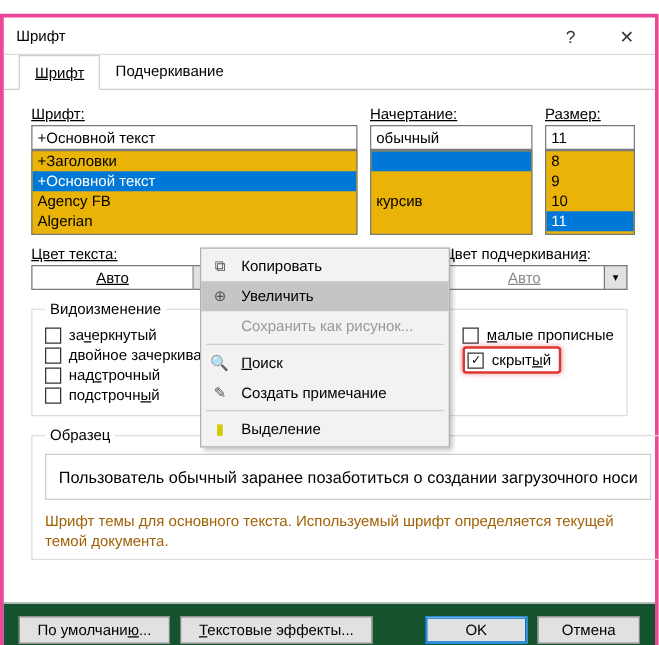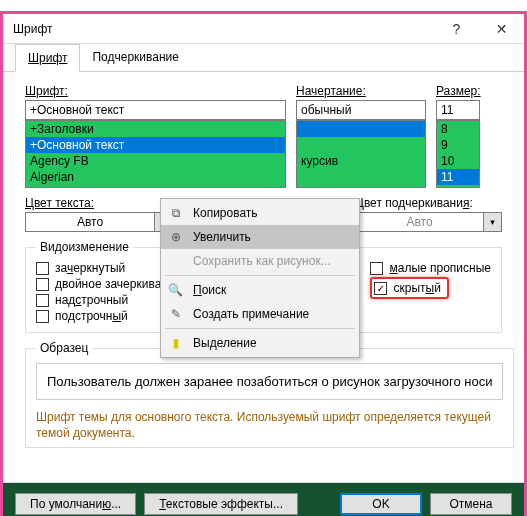--- a/index.html
+++ b/index.html
@@ -9,25 +9,25 @@
   .titlebar-title { padding-left: 10px; flex: 1; }
   .titlebar-btn { width: 45px; height: 100%; display: flex; align-items: center; justify-content: center; font-size: 14px; color:#333; }
   .tabs { display: flex; border-bottom: 1px solid #ccc; height: 28px; padding-left: 12px; }
   .tab { padding: 6px 12px 4px 12px; cursor: default; }
   .tab.active { border: 1px solid #ccc; border-bottom: 1px solid #fff; background:#fff; margin-bottom:-1px; text-decoration: underline; }
   .content { padding: 10px 22px 0 22px; position: relative; }
   .row { display: flex; gap: 10px; }
   .label { padding: 2px 0; display:inline-block; }
   .u { text-decoration: underline; }
   .combo { width: 100%; border: 1px solid #7a7a7a; padding: 2px 4px; height: 20px; background:#fff; white-space:nowrap; overflow:hidden; }
-  .listbox { border: 1px solid #7a7a7a; height: 68px; overflow: hidden; background:#22c55e; }
+  .listbox { border: 1px solid #7a7a7a; height: 68px; overflow: hidden; background:#eab308; }
   .listitem { padding: 1px 4px; white-space: nowrap; overflow:hidden; }
   .listitem.sel { background: #0078d7; color: #fff; }
   .dropdown { display:flex; }
-  .dropdown .combo { flex:1; }
+  .dropdown .combo { flex:1;text-decoration:underline; }
   .dd-btn { width:18px; border:1px solid #7a7a7a; border-left:none; background:#e1e1e1; display:flex; align-items:center; justify-content:center; font-size:9px; }
   fieldset.group { border:1px solid #ddd; margin:8px 0 4px 0; padding:6px 10px 8px 10px; }
   fieldset.group > legend { padding:0 4px; }
   .check-row { display:flex; align-items:center; gap:6px; padding:1px 0; }
   .chk { width:13px; height:13px; border:1px solid #333; display:inline-flex; align-items:center; justify-content:center; font-size:10px; background:#fff; }
   .sample-box { border:1px solid #ccc; padding:10px; margin:2px 0 6px 0; font-size:13px; white-space:nowrap; overflow:hidden;}
   .footer { position:absolute; left:0; right:0; bottom:0; height:42px; border-top:1px solid #ddd; display:flex; align-items:center; padding:0 12px; gap:8px; background:#14532d;}
   .btn { border:1px solid #888; background:#e1e1e1; padding:3px 14px; min-width:82px; text-align:center; }
   .btn.primary { border:1px solid #0078d7; box-shadow: inset 0 0 0 1px #0078d7; }
   .spacer { flex:1; }
@@ -38,21 +38,21 @@
   .ctx-item { display:flex; align-items:center; height:24px; padding:0 10px 0 6px; gap:8px; }
   .ctx-item .ico { width:18px; text-align:center; color:#555; }
   .ctx-item.hover { background:#c5c5c5; }
   .ctx-item.disabled { color:#999; }
   .ctx-sep { height:1px; background:#ccc; margin:2px 4px; }
 
   .highlight-box { border:2px solid #d33; border-radius:3px; padding:2px 6px 2px 2px; box-shadow:0 0 4px rgba(211,51,51,.5); display:inline-flex; align-items:center; gap:6px; }
   .cols-2 { display:flex; gap:40px; }
   .font-col { width:261px; flex:none; }
   .style-col { width:130px; flex:none; }
-  .size-col { width:44px; flex:none; }
+  .size-col { width:72px; flex:none; }
 </style>
 </head>
 <body>
 
 <div class="window">
 
   <div class="titlebar">
     <div class="titlebar-title">Шрифт</div>
     <div class="titlebar-btn">?</div>
     <div class="titlebar-btn">✕</div>
@@ -153,21 +153,21 @@
               <span class="chk">✓</span>
               <span>скрыт<span class="u">ы</span>й</span>
             </span>
           </div>
         </div>
       </div>
     </fieldset>
 
     <fieldset class="group" style="padding-bottom:6px;">
       <legend>Образец</legend>
-      <div class="sample-box">Пользователь должен заранее позаботиться о рисунок загрузочного носи</div>
+      <div class="sample-box">Пользователь обычный заранее позаботиться о создании загрузочного носи</div>
       <div class="hint">Шрифт темы для основного текста. Используемый шрифт определяется текущей темой документа.</div>
     </fieldset>
 
     <div class="ctx-menu">
       <div class="ctx-item">
           <span class="ico">⧉</span>
           <span>Копировать</span>
         </div>
       <div class="ctx-item hover">
           <span class="ico">⊕</span>

